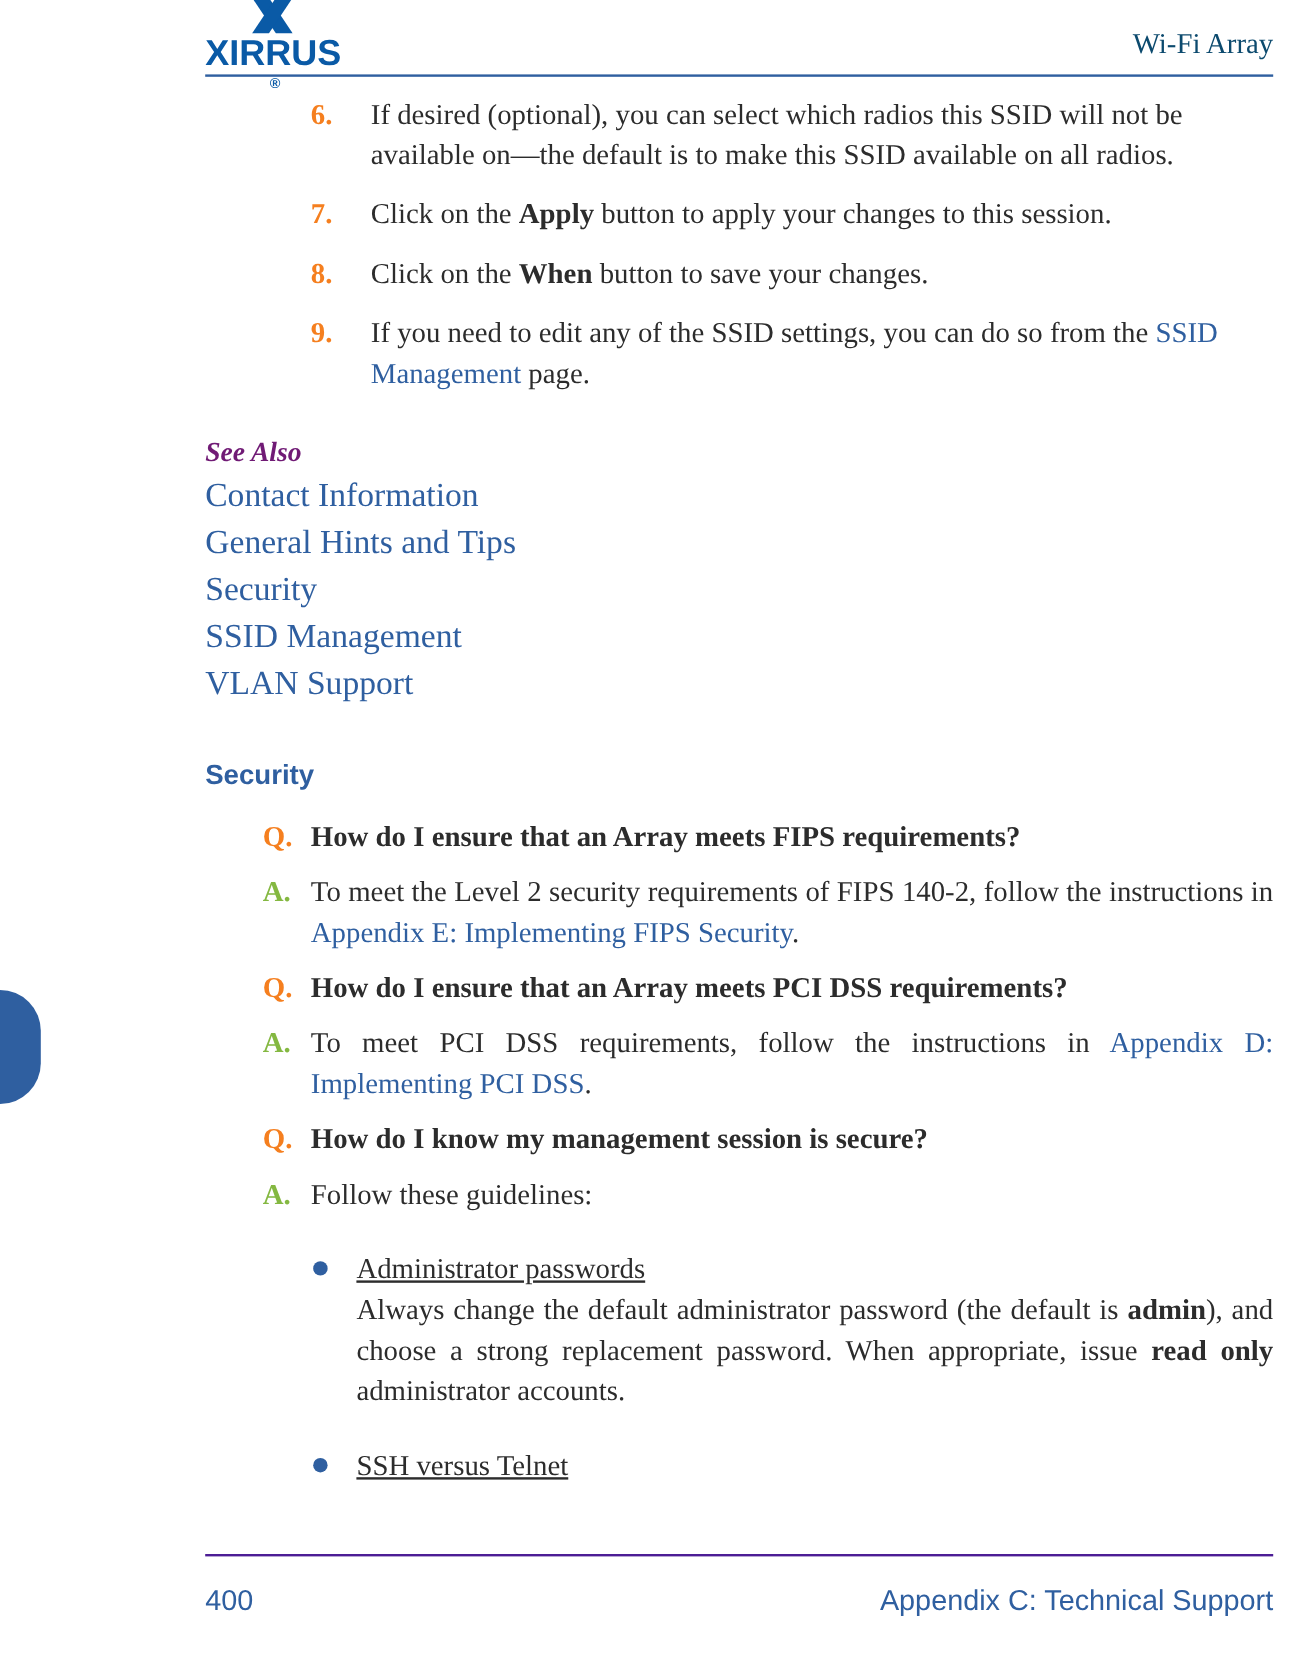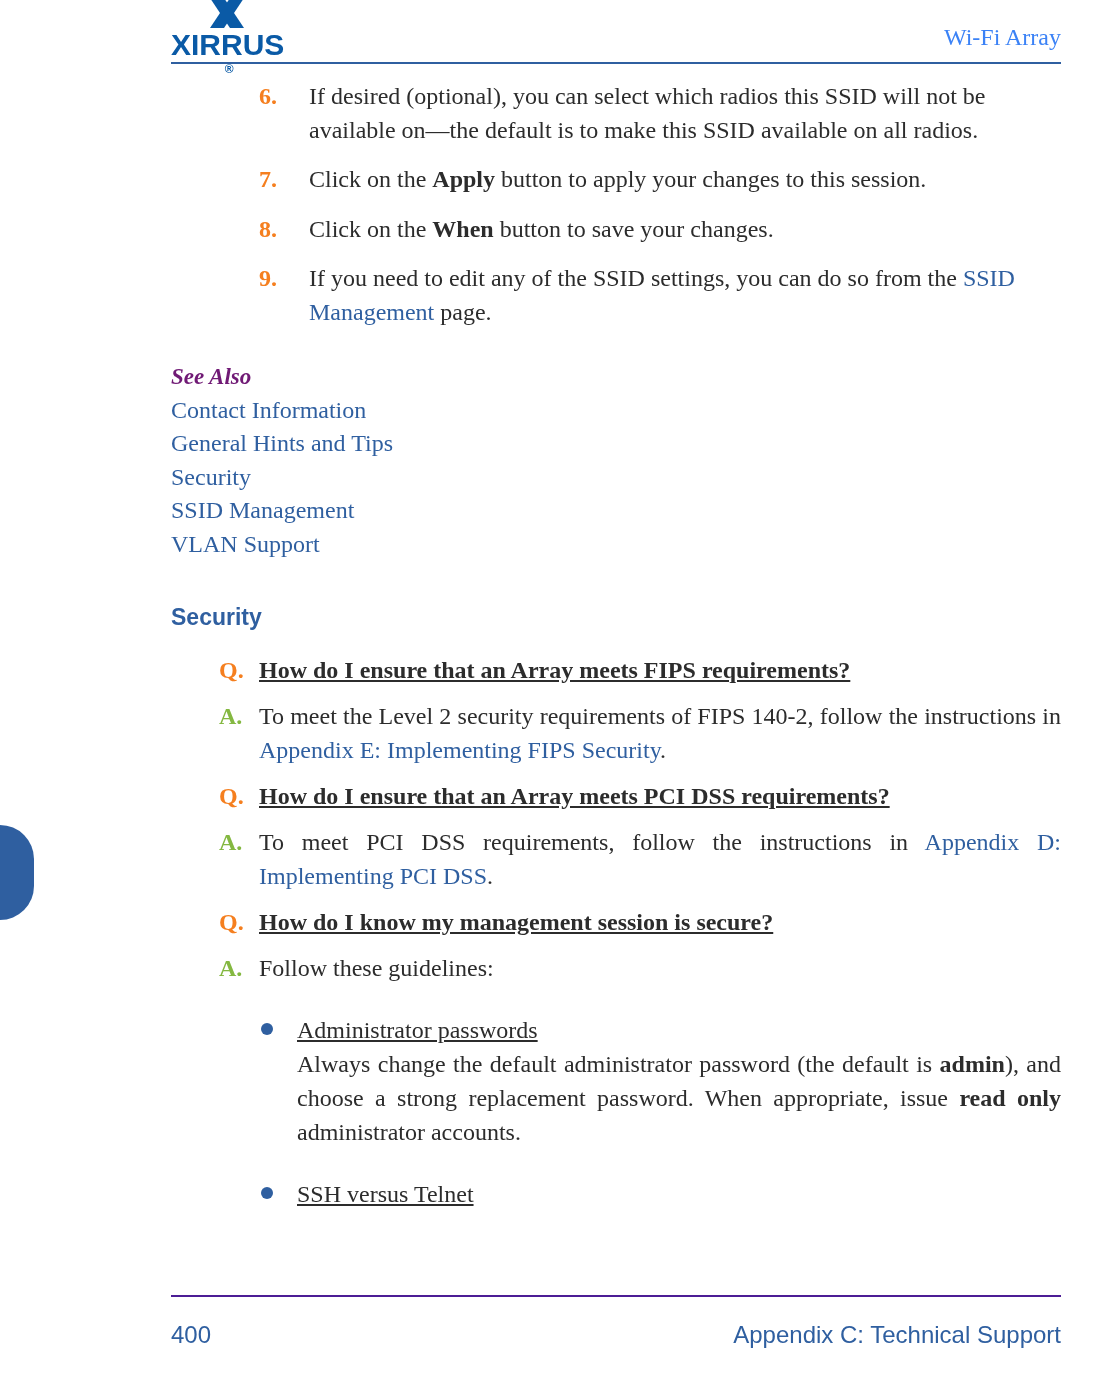--- a/index.html
+++ b/index.html
@@ -35,21 +35,21 @@
     font-family: Arial Black, Arial, sans-serif;
     font-weight: 900;
     font-size: 30px;
     letter-spacing: -1px;
     flex-direction: column;
   }
   .logo svg { margin-right: 2px; }
   .logo-text { letter-spacing: 0px; }
   .logo-reg { font-size: 12px; vertical-align: top; padding-left:2px; }
   .doc-title {
-    color: #3b82f6;
+    color: #0c4a6e;
     font-size: 24px;
     font-family: "Palatino Linotype", "Book Antiqua", Palatino, Georgia, serif;
   }
   .content {
     position: absolute;
     left: 171px;
     right: 33px;
     top: 80px;
     bottom: 95px;
   }
@@ -89,21 +89,21 @@
   }
   .see-also-title {
     color: #701a75;
     font-style: italic;
     font-weight: bold;
     font-size: 23px;
     margin-bottom: 4px;
   }
   .see-also-item {
     color: #2f5fa0;
-    font-size: 24px;
+    font-size: 28px;
     line-height: 1.4;
   }
   .section-h {
     color: #2f5fa0;
     font-family: Arial, Helvetica, sans-serif;
     font-weight: bold;
     font-size: 23px;
     margin-top: 42px;
     margin-bottom: 22px;
   }
@@ -117,21 +117,21 @@
     margin-bottom: 12px;
   }
   .qa-label {
     width: 40px;
     flex-shrink: 0;
     font-weight: bold;
   }
   .q-label { color: #f57f1f; }
   .a-label { color: #84b841; }
   .qa-text { flex: 1; text-align: justify; text-justify: inter-word; }
-  .qa-text.q { font-weight: bold; text-decoration: underline; }
+  .qa-text.q { font-weight: bold; }
   .bullets {
     margin-left: 42px;
     margin-top: 6px;
   }
   .bullet-row {
     display: flex;
     margin-bottom: 18px;
     margin-top: 28px;
   }
   .bullet-dot {

